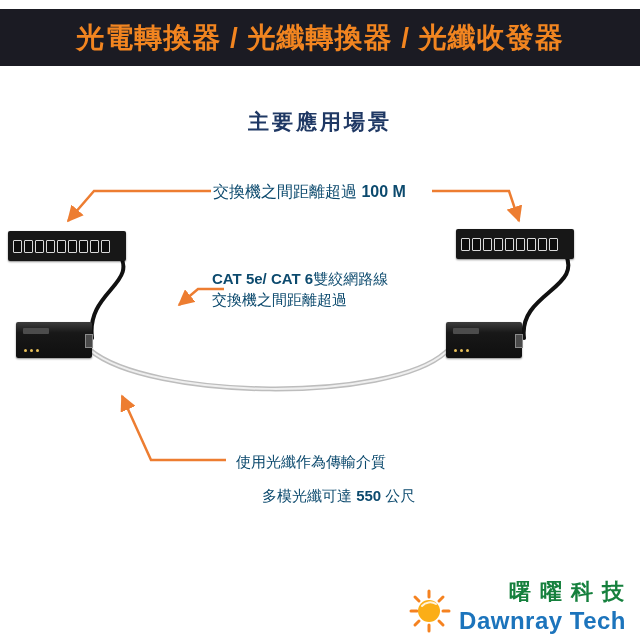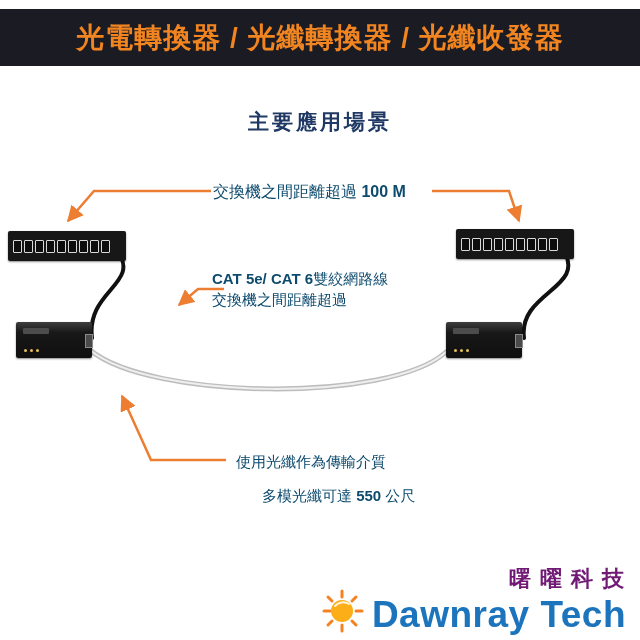--- a/index.html
+++ b/index.html
@@ -44,22 +44,22 @@
   
   .label{position:absolute;font-size:15px;color:#0c4a6e;}
   .label b{font-weight:700;}
   .label-distance{left:213px;top:182px;font-size:16px;}
   .label-cat{left:212px;top:268px;line-height:21px;}
   .label-fiber{left:236px;top:453px;}
   .label-modes{left:230px;top:483px;line-height:25px;margin-left:32px;}
   
   .logo{position:absolute;right:14px;bottom:7px;display:flex;align-items:flex-end;gap:4px;}
   .logo-text{display:flex;flex-direction:column;align-items:flex-end;}
-  .logo-cn{font-size:22px;font-weight:700;color:#701a75;letter-spacing:9px;margin-right:-7px;margin-bottom:2px;}
-  .logo-en{font-size:37px;font-weight:700;color:#1c74bc;line-height:1;letter-spacing:.5px;}
+  .logo-cn{font-size:22px;font-weight:700;color:#15803d;letter-spacing:9px;margin-right:-7px;margin-bottom:2px;}
+  .logo-en{font-size:24px;font-weight:700;color:#1c74bc;line-height:1;letter-spacing:.5px;}
 </style>
 </head>
 <body>
 
 <div class="page">
 
   <div class="banner">
     <div class="banner-title">光電轉換器 / 光纖轉換器 / 光纖收發器</div>
   </div>
 

